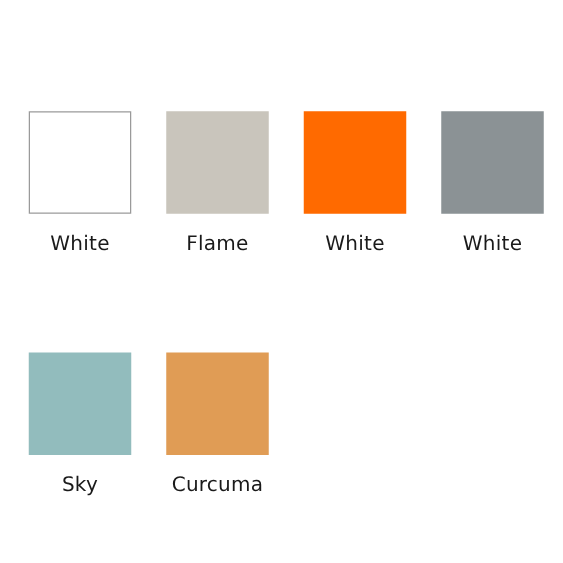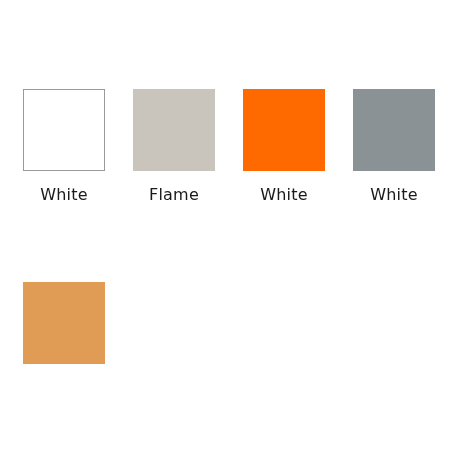--- a/index.html
+++ b/index.html
@@ -90,21 +90,26 @@
 
     <div class="swatch-cell">
       <span class="swatch-chip" style="background-color:#8b9295;"></span>
       <span class="swatch-label">White</span>
     </div>
 
   </div>
 
   <div class="swatch-row row-2">
 
+    <div class="swatch-cell">
+      <span class="swatch-chip" style="background-color:#92bcbd;"></span>
+      <span class="swatch-label">Sky</span>
+    </div>
 
 
     <div class="swatch-cell">
       <span class="swatch-chip" style="background-color:#e09c55;"></span>
+      <span class="swatch-label">Curcuma</span>
     </div>
 
   </div>
 
 </div>
 
 </body></html>

